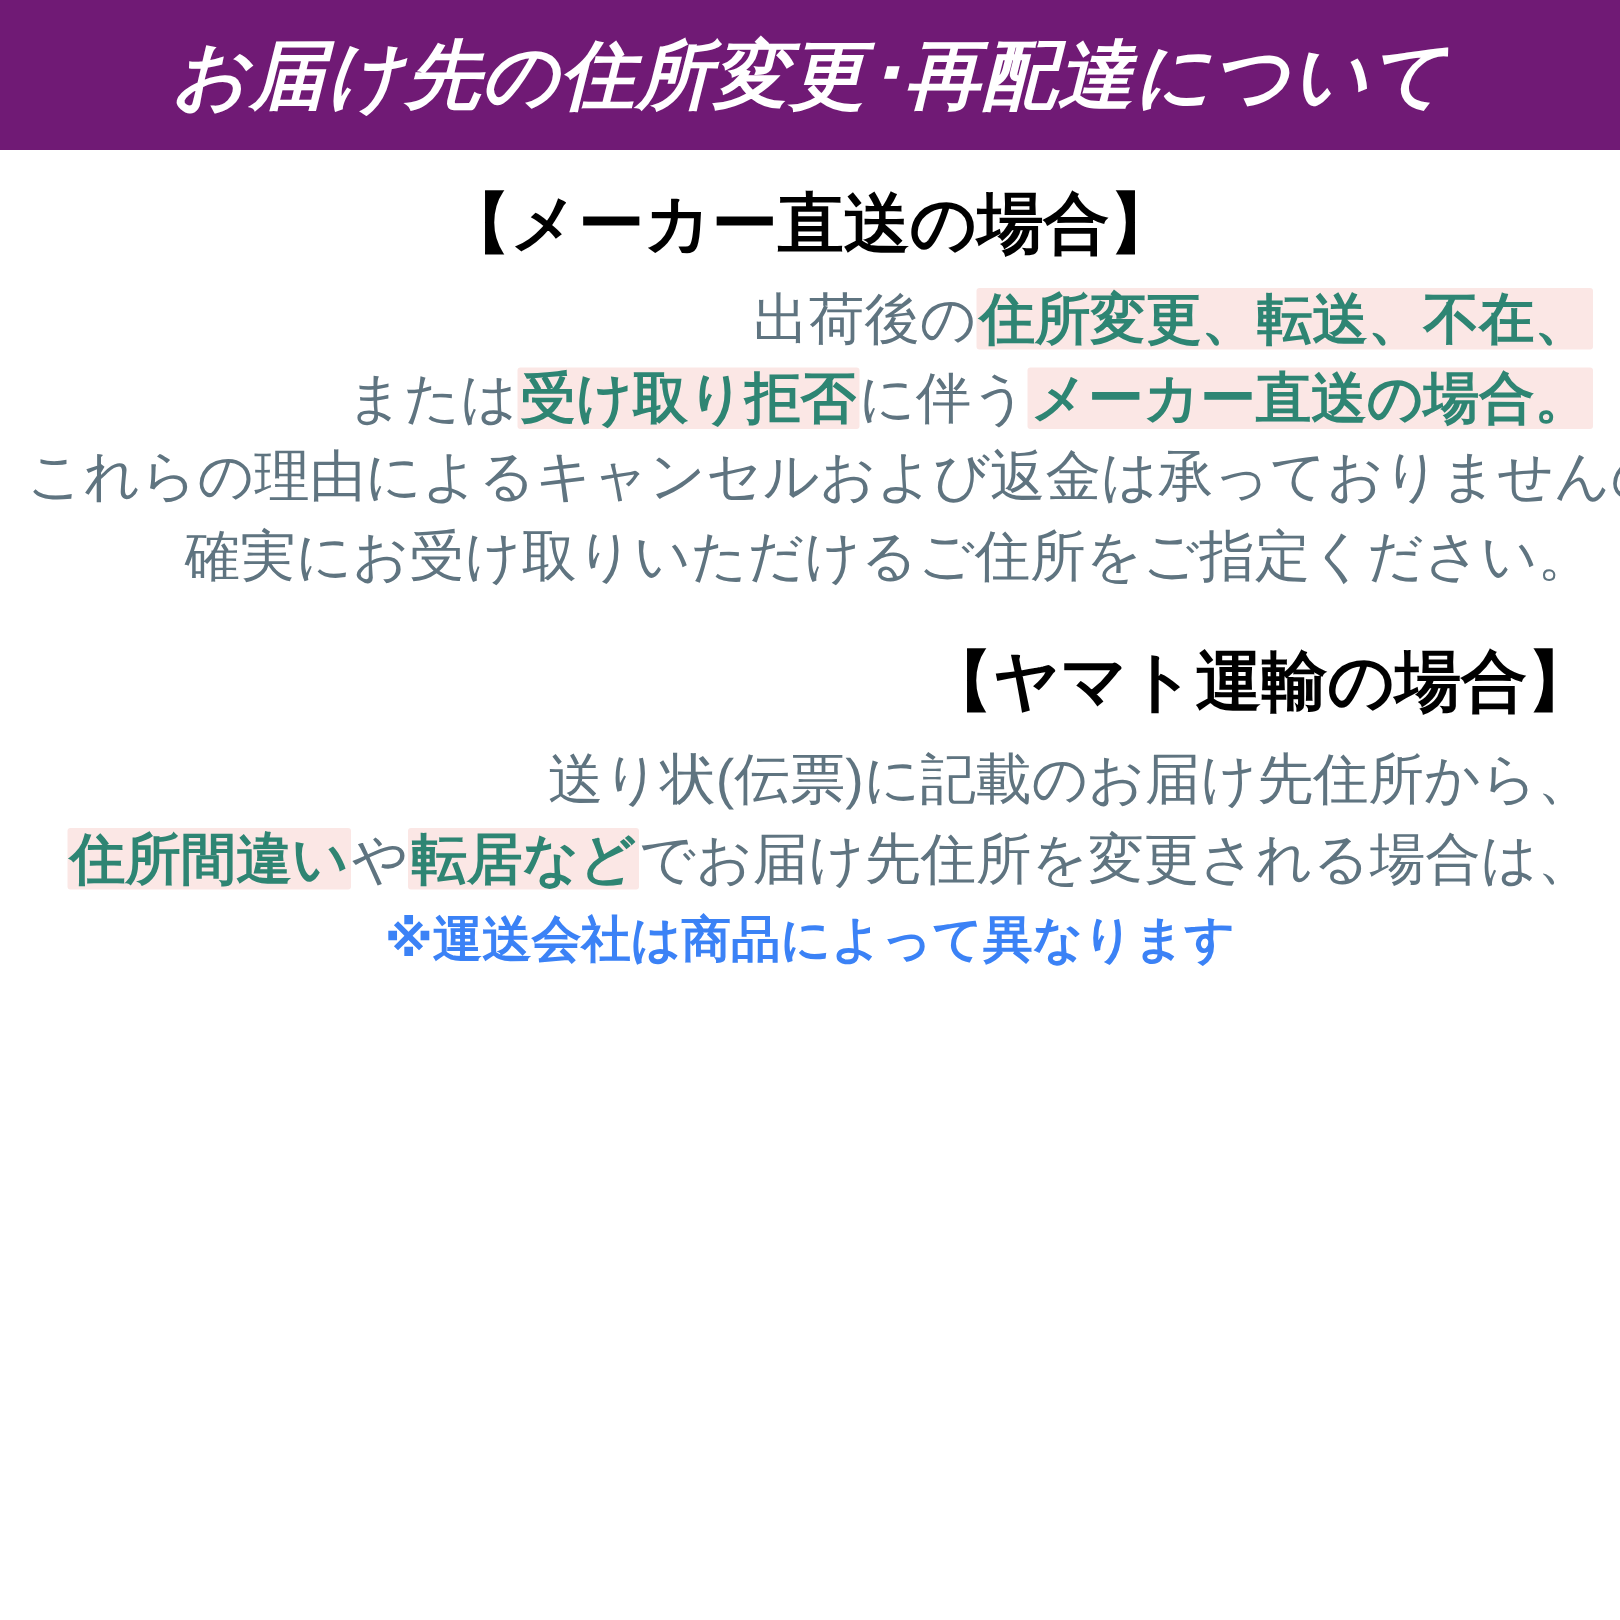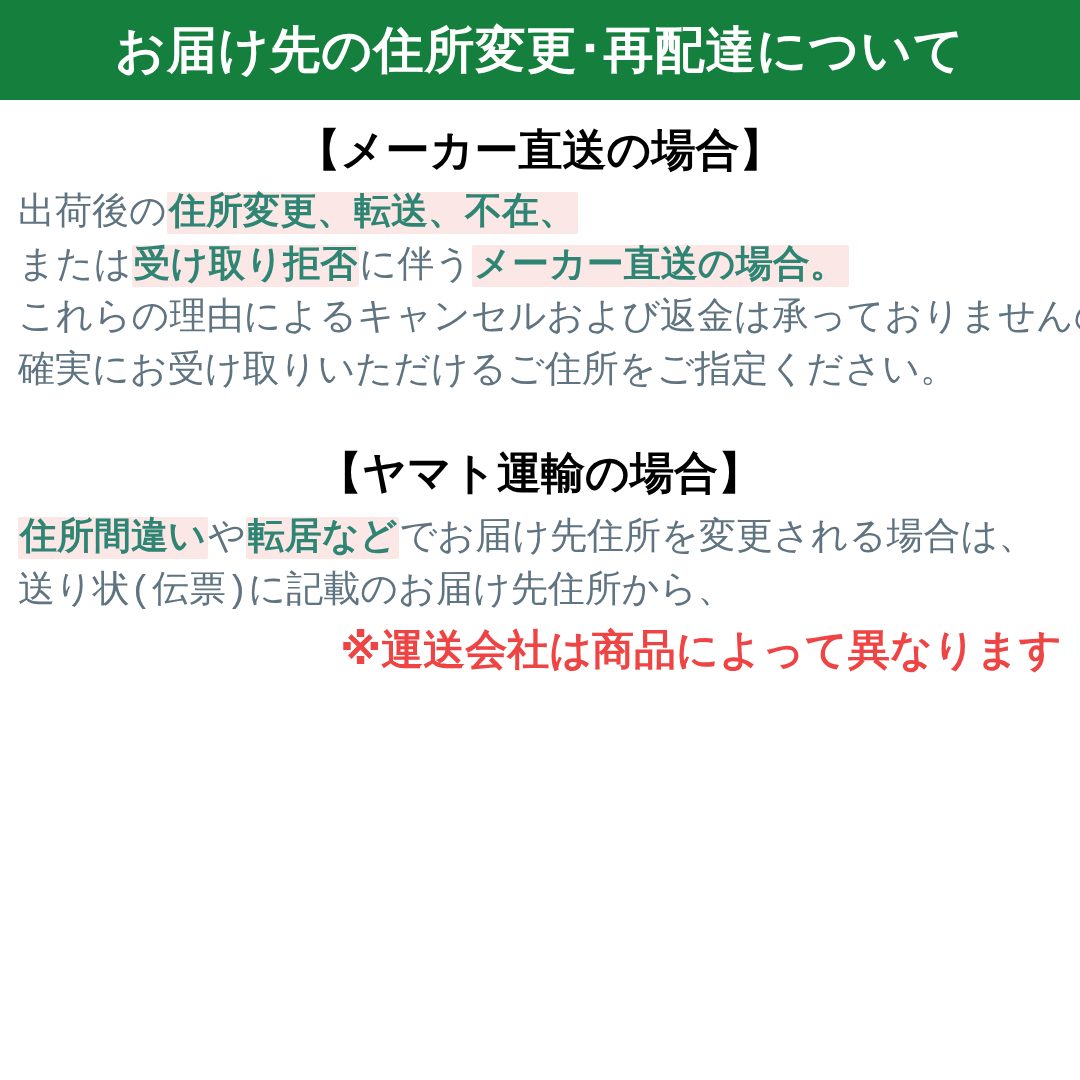--- a/index.html
+++ b/index.html
@@ -18,25 +18,26 @@
     position: relative;
     width: 1080px;
     height: 1080px;
     box-sizing: border-box;
   }
 
   
   .header-banner {
     width: 100%;
     height: 100px;
-    background: #15803d;
+    background: #701a75;
     display: flex;
     align-items: center;
     justify-content: center;
     box-sizing: border-box;
+    font-style: italic;
   }
   .header-title {
     color: #ffffff;
     font-size: 50px;
     font-weight: bold;
     letter-spacing: 1px;
     line-height: 1;
     white-space: nowrap;
   }
 
@@ -50,49 +51,49 @@
   .section-heading {
     color: #000000;
     font-size: 44px;
     font-weight: bold;
     line-height: 1.25;
     margin: 8px 0 10px 0;
     text-align: center;
     white-space: nowrap;
   }
   .section-heading.second {
-    margin-top: 48px;
+    margin-top: 30px;
     margin-bottom: 12px;
+    text-align: right;
   }
 
   .line {
     font-size: 37px;
     line-height: 1.42;
     color: #5f7480;
-    text-align: left;
+    text-align: right;
     white-space: nowrap;
     margin: 0;
-    font-family: Liberation Mono, monospace;
   }
 
   
   .hl {
     color: #2e8573;
     font-weight: bold;
     background: #fbe7e5;
     padding: 0 2px;
     border-radius: 2px;
   }
 
   .note {
-    color: #ef4444;
-    font-size: 42px;
+    color: #3b82f6;
+    font-size: 33px;
     font-weight: bold;
     line-height: 1.3;
-    text-align: right;
+    text-align: center;
     margin-top: 6px;
     white-space: nowrap;
   }
 </style>
 </head>
 <body>
 
 <div class="page">
 
   <div class="header-banner">
@@ -109,25 +110,25 @@
 
     <p class="line">
       <span>または</span><span class="hl">受け取り拒否</span><span>に伴う</span><span class="hl">メーカー直送の場合。</span>
     </p>
 
     <p class="line">これらの理由によるキャンセルおよび返金は承っておりませんので、</p>
     <p class="line">確実にお受け取りいただけるご住所をご指定ください。</p>
 
     <div class="section-heading second">【ヤマト運輸の場合】</div>
 
+    <p class="line">送り状(伝票)に記載のお届け先住所から、</p>
+
     <p class="line">
       <span class="hl">住所間違い</span><span>や</span><span class="hl">転居など</span><span>でお届け先住所を変更される場合は、</span>
     </p>
-
-    <p class="line">送り状(伝票)に記載のお届け先住所から、</p>
 
 
 
 
     <div class="note">※運送会社は商品によって異なります</div>
 
   </div>
 </div>
 
 </body></html>

